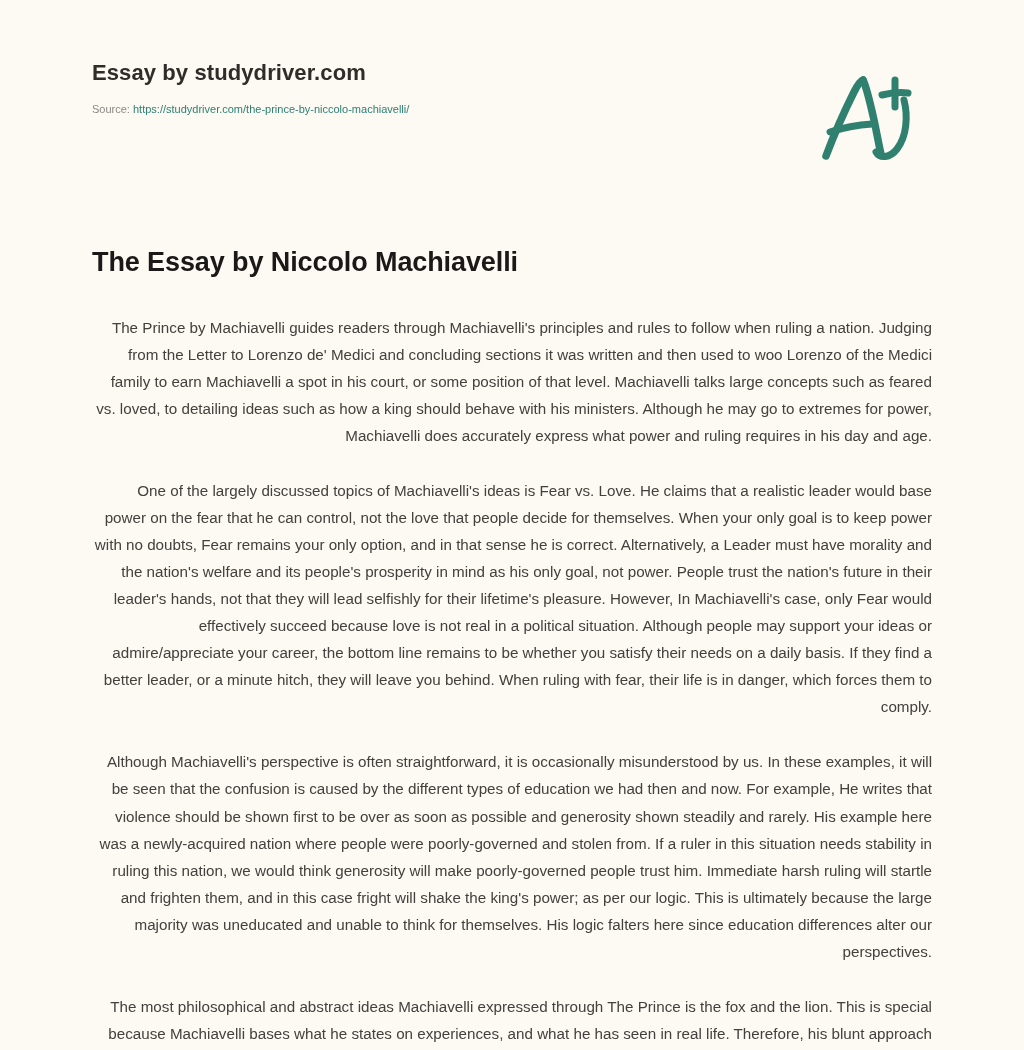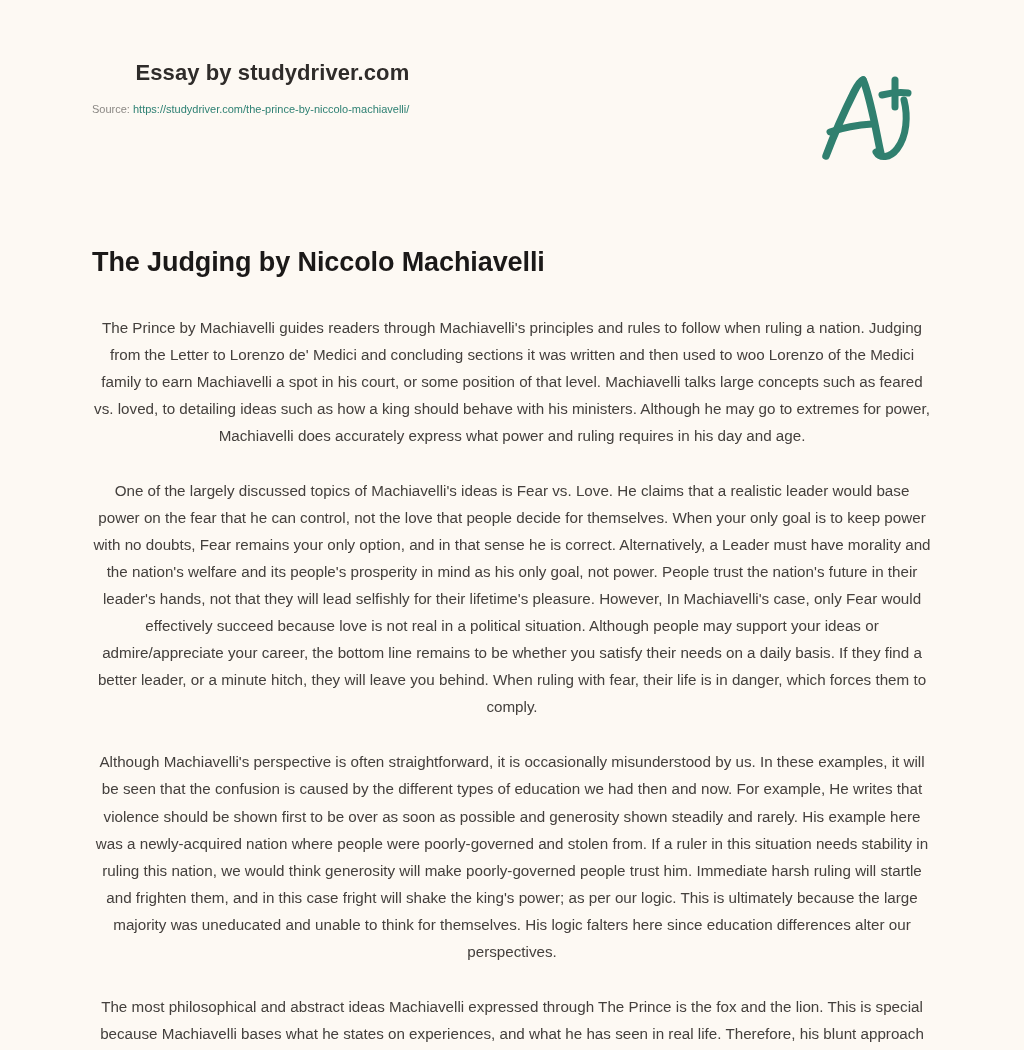--- a/index.html
+++ b/index.html
@@ -30,21 +30,20 @@
     left: 0;
     top: 0;
     width: 1024px;
     height: 200px;
   }
 
   .header-text {
     position: absolute;
     left: 92px;
     top: 60px;
-    text-align: right;
   }
 
   .essay-by {
     font-size: 22px;
     font-weight: bold;
     color: #2F2C2A;
     letter-spacing: 0.1px;
     line-height: 1.2;
     margin: 0;
     white-space: nowrap;
@@ -95,21 +94,21 @@
     margin: 0 0 34px 0;
     line-height: 1.25;
     letter-spacing: -0.1px;
   }
 
   .article-body p {
     font-size: 15.2px;
     line-height: 1.78;
     color: #44403D;
     margin: 0 0 28px 0;
-    text-align: center;
+    text-align: right;
   }
   .article-body p:last-child {
     margin-bottom: 0;
   }
 </style>
 </head>
 <body>
 
 <div class="page">
 
@@ -139,21 +138,21 @@
           <path d="M83 18 C 83 26, 83 36, 83 45" stroke-width="7"></path>
 
           <path d="M92 38 C 96 54, 95 74, 85 87 C 78 96, 68 97, 64 90" stroke-width="7"></path>
         </g>
       </svg>
     </div>
 
   </div>
 
   <div class="article">
-    <h1 class="article-title">The Judging by Niccolo Machiavelli</h1>
+    <h1 class="article-title">The Essay by Niccolo Machiavelli</h1>
 
     <div class="article-body">
       <p>The Prince by Machiavelli guides readers through Machiavelli's principles and rules to follow when ruling a nation. Judging from the Letter to Lorenzo de' Medici and concluding sections it was written and then used to woo Lorenzo of the Medici family to earn Machiavelli a spot in his court, or some position of that level. Machiavelli talks large concepts such as feared vs. loved, to detailing ideas such as how a king should behave with his ministers. Although he may go to extremes for power, Machiavelli does accurately express what power and ruling requires in his day and age.</p>
       <p>One of the largely discussed topics of Machiavelli's ideas is Fear vs. Love. He claims that a realistic leader would base power on the fear that he can control, not the love that people decide for themselves. When your only goal is to keep power with no doubts, Fear remains your only option, and in that sense he is correct. Alternatively, a Leader must have morality and the nation's welfare and its people's prosperity in mind as his only goal, not power. People trust the nation's future in their leader's hands, not that they will lead selfishly for their lifetime's pleasure. However, In Machiavelli's case, only Fear would effectively succeed because love is not real in a political situation. Although people may support your ideas or admire/appreciate your career, the bottom line remains to be whether you satisfy their needs on a daily basis. If they find a better leader, or a minute hitch, they will leave you behind. When ruling with fear, their life is in danger, which forces them to comply.</p>
       <p>Although Machiavelli's perspective is often straightforward, it is occasionally misunderstood by us. In these examples, it will be seen that the confusion is caused by the different types of education we had then and now. For example, He writes that violence should be shown first to be over as soon as possible and generosity shown steadily and rarely. His example here was a newly-acquired nation where people were poorly-governed and stolen from. If a ruler in this situation needs stability in ruling this nation, we would think generosity will make poorly-governed people trust him. Immediate harsh ruling will startle and frighten them, and in this case fright will shake the king's power; as per our logic. This is ultimately because the large majority was uneducated and unable to think for themselves. His logic falters here since education differences alter our perspectives.</p>
       <p>The most philosophical and abstract ideas Machiavelli expressed through The Prince is the fox and the lion. This is special because Machiavelli bases what he states on experiences, and what he has seen in real life. Therefore, his blunt approach to human nature, known as the fox and the lion must be accurately true. The approach labels the fox as cunning, and the lion as powerful. Machiavelli's theory tells us that a nation's leader needs to be able to think in all perspectives AND portray him</p>
     </div>
   </div>
 
 </div>

